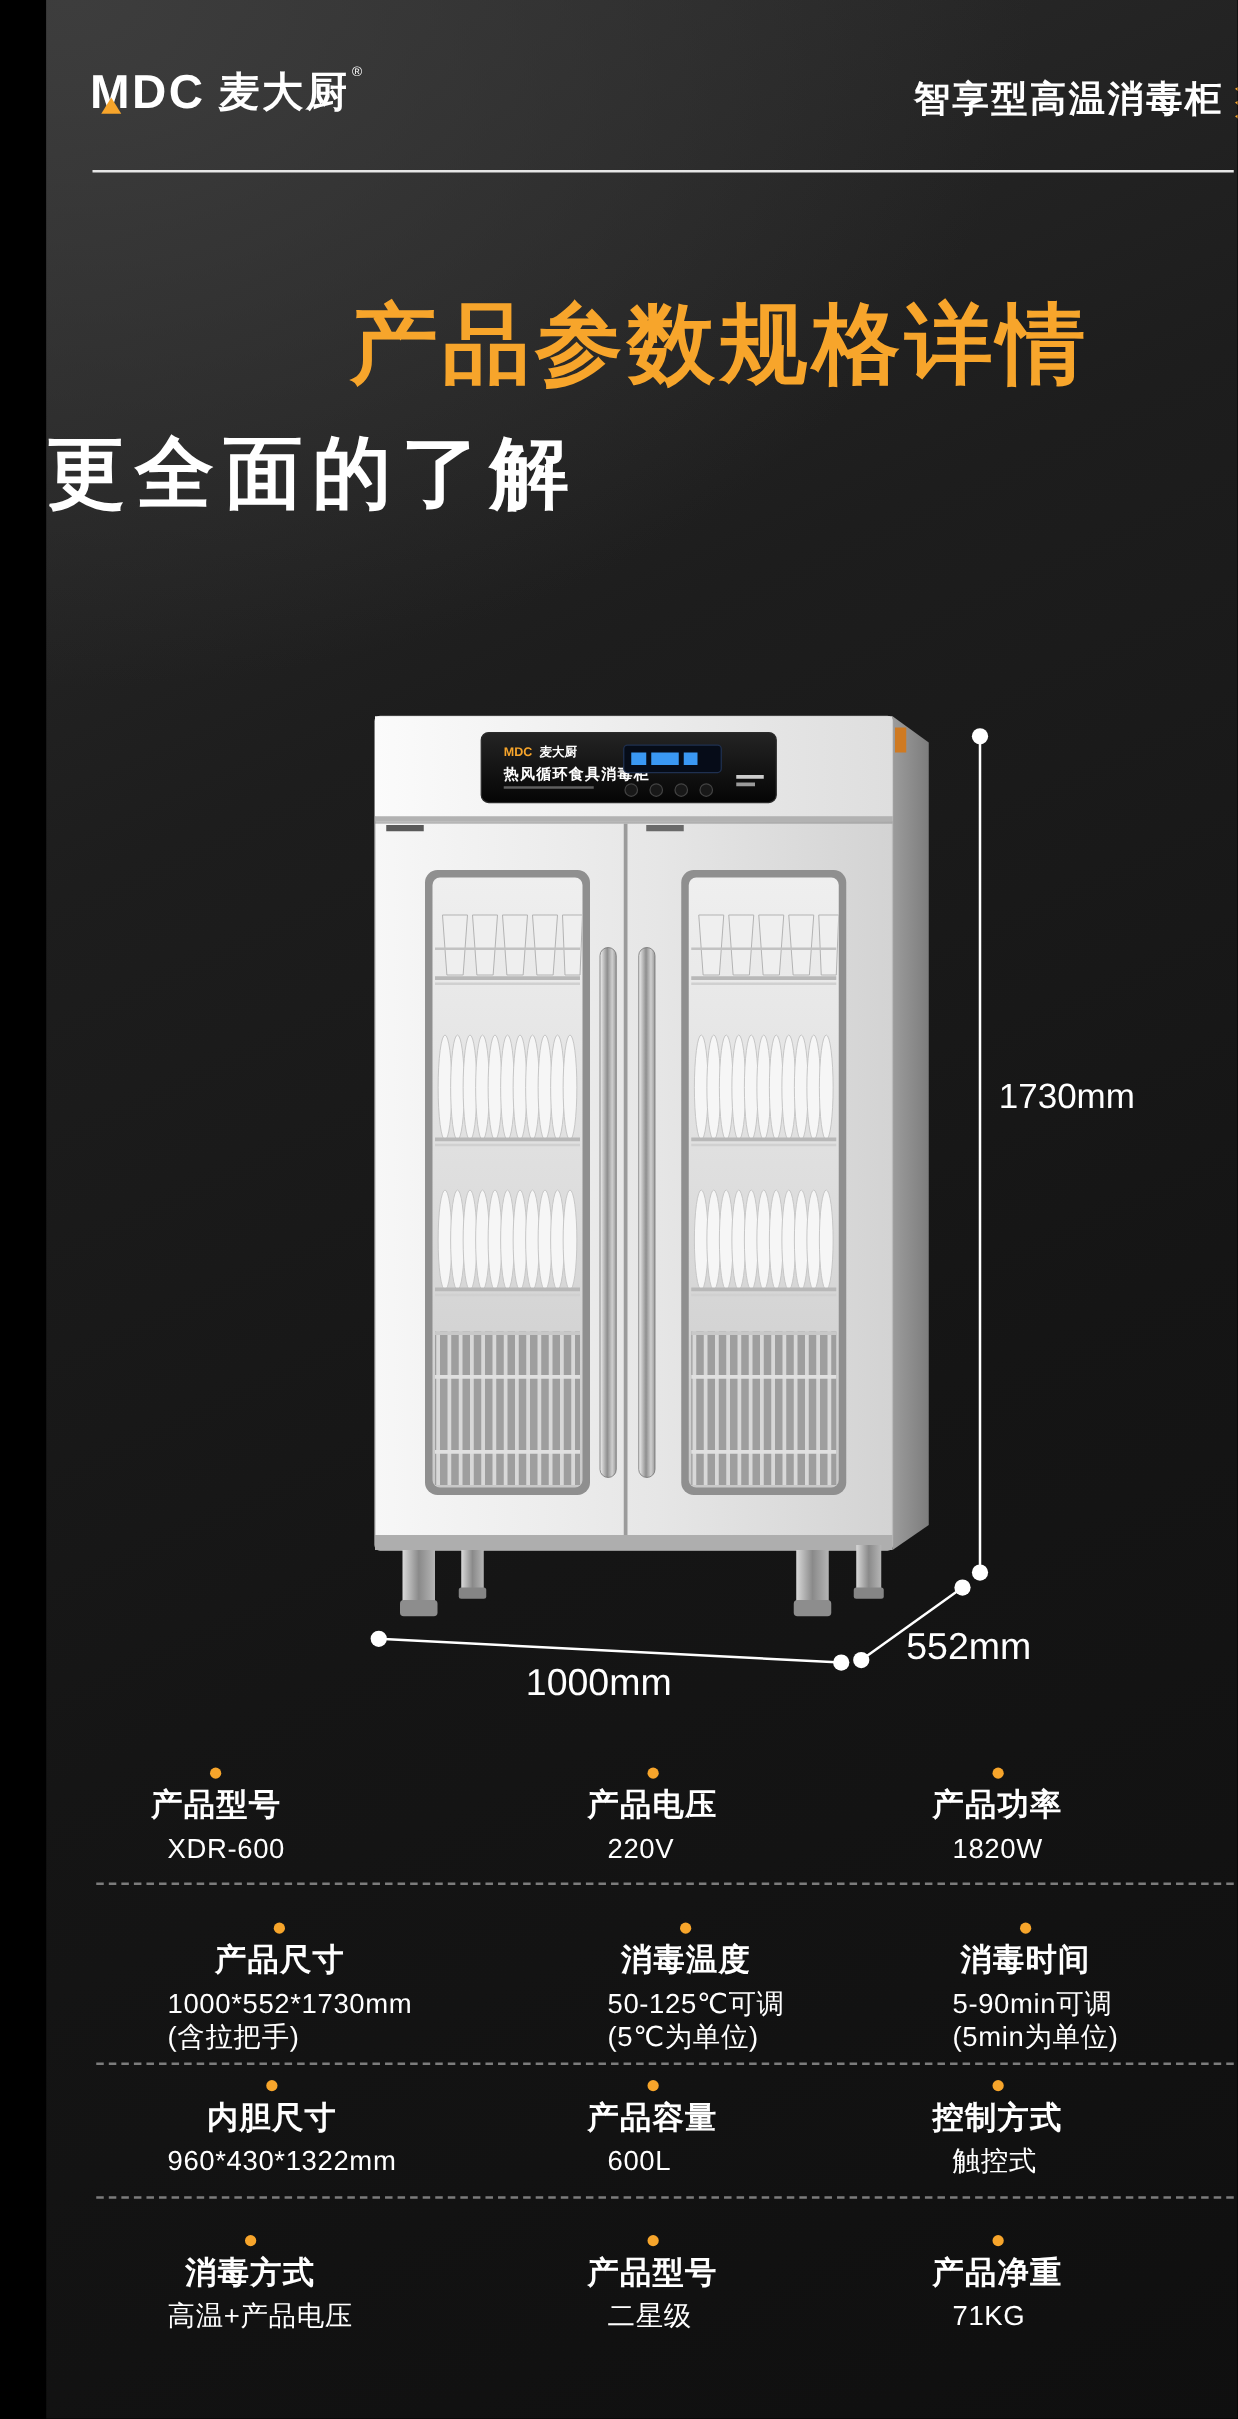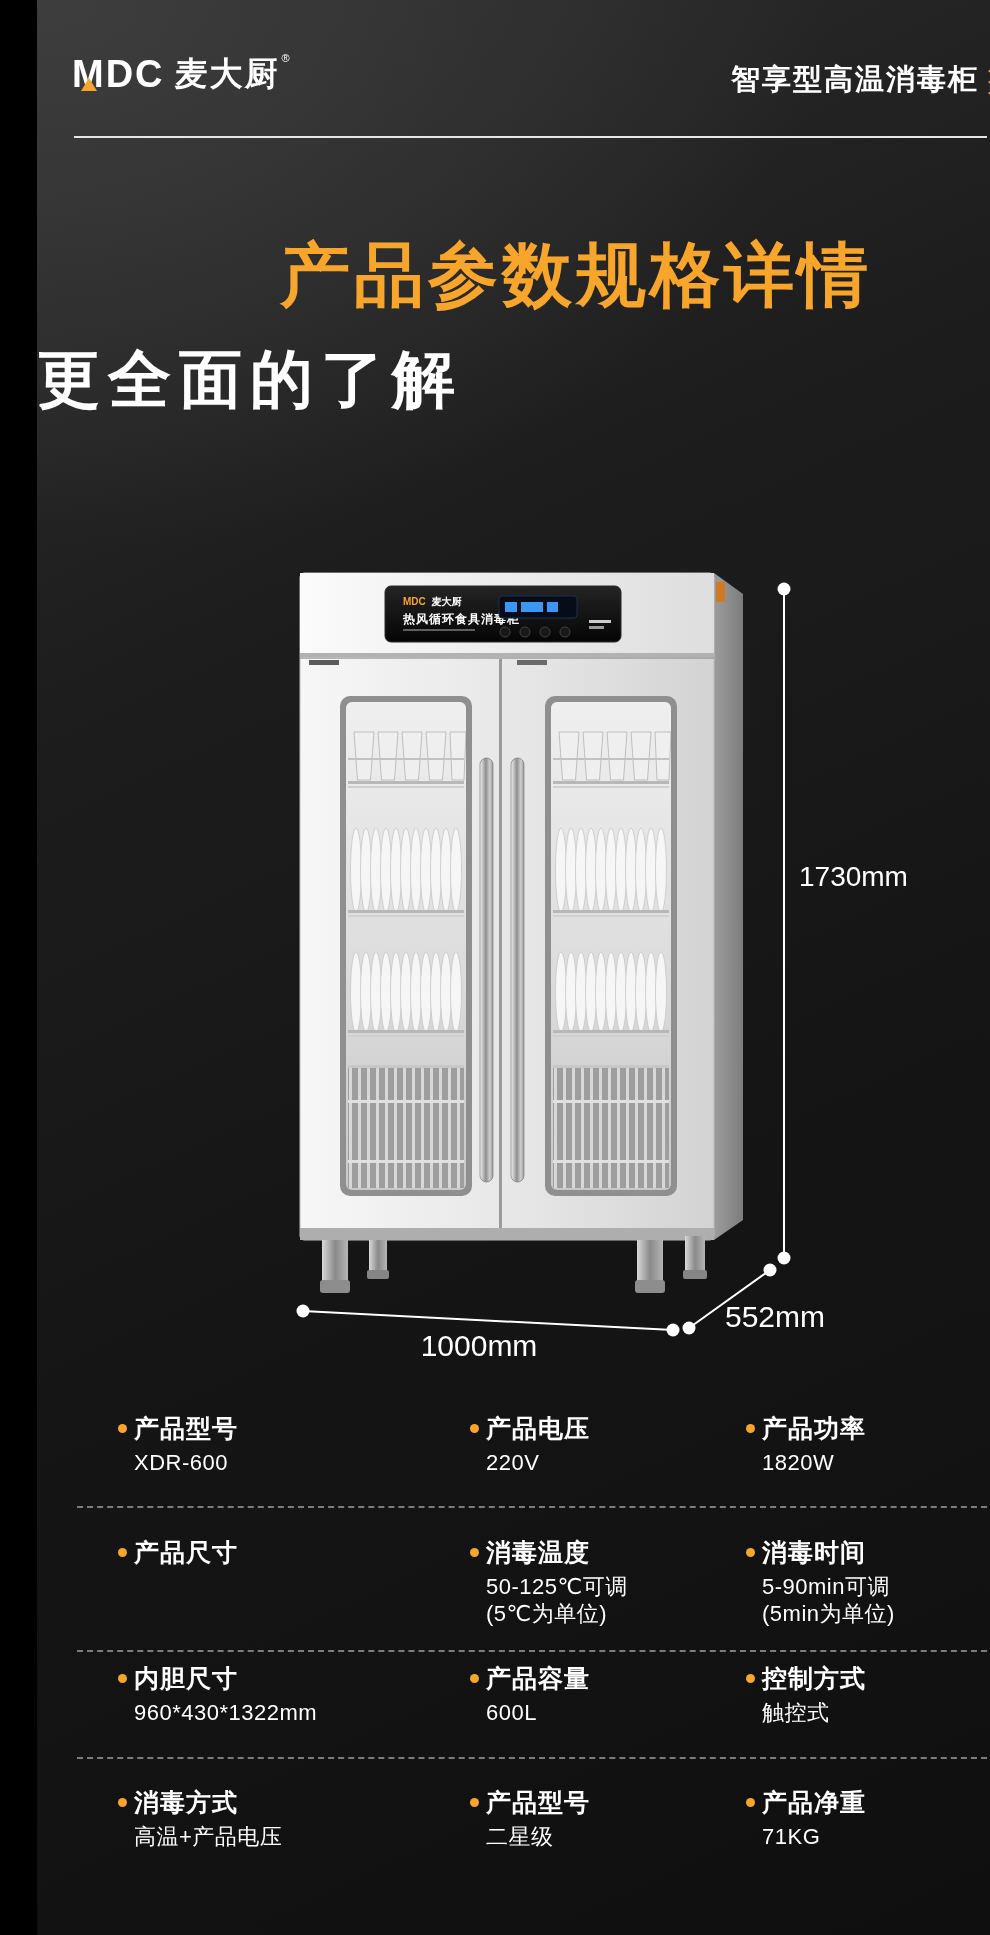--- a/index.html
+++ b/index.html
@@ -33,21 +33,21 @@
     font-size:63px;line-height:70px;font-weight:900;letter-spacing:8px;color:#ffffff;}
   .hero-sub{position:absolute;left:0;top:484px;width:100%;text-align:center;
     font-size:27px;letter-spacing:2px;color:#c6c6c6;font-weight:400;}
   
   .cabinet-svg{position:absolute;left:0;top:560px;}
   .dim-text{font-family:"Liberation Sans","DejaVu Sans",sans-serif;fill:#ffffff;}
   
   .spec-cell{position:absolute;}
   .c1{left:81px;} .c2{left:433px;} .c3{left:709px;}
   .r1{top:1414px;} .r2{top:1538px;} .r3{top:1664px;} .r4{top:1788px;}
-  .spec-labelrow{display:flex;align-items:center;gap:7px;}
+  .spec-labelrow{display:flex;align-items:center;gap:7px;flex-direction:column;}
   .bullet{width:9px;height:9px;border-radius:50%;background:#F7A52B;flex:0 0 auto;}
   .spec-label{font-size:25px;font-weight:700;letter-spacing:1px;color:#fff;line-height:28px;}
   .spec-value{margin:7px 0 0 16px;font-size:22px;font-weight:400;color:#fff;line-height:27px;letter-spacing:0.5px;}
   .spec-value div{white-space:nowrap;}
   .dash{position:absolute;left:40px;width:910px;height:0;border-top:2px dashed #8f8f8f;opacity:.85;}
   .d1{top:1506px;} .d2{top:1650px;} .d3{top:1757px;}
 </style>
 </head>
 <body>
 
@@ -315,20 +315,24 @@
         </div>
     </div>
 
     <div class="dash d1"></div>
 
     <div class="spec-cell r2 c1">
       <div class="spec-labelrow">
           <span class="bullet"></span>
         <span class="spec-label">产品尺寸</span>
         </div>
+      <div class="spec-value">
+        <div>1000*552*1730mm</div>
+          <div>(含拉把手)</div>
+        </div>
     </div>
     <div class="spec-cell r2 c2">
       <div class="spec-labelrow">
           <span class="bullet"></span>
         <span class="spec-label">消毒温度</span>
         </div>
       <div class="spec-value">
         <div>50-125℃可调</div>
           <div>(5℃为单位)</div>
         </div>

